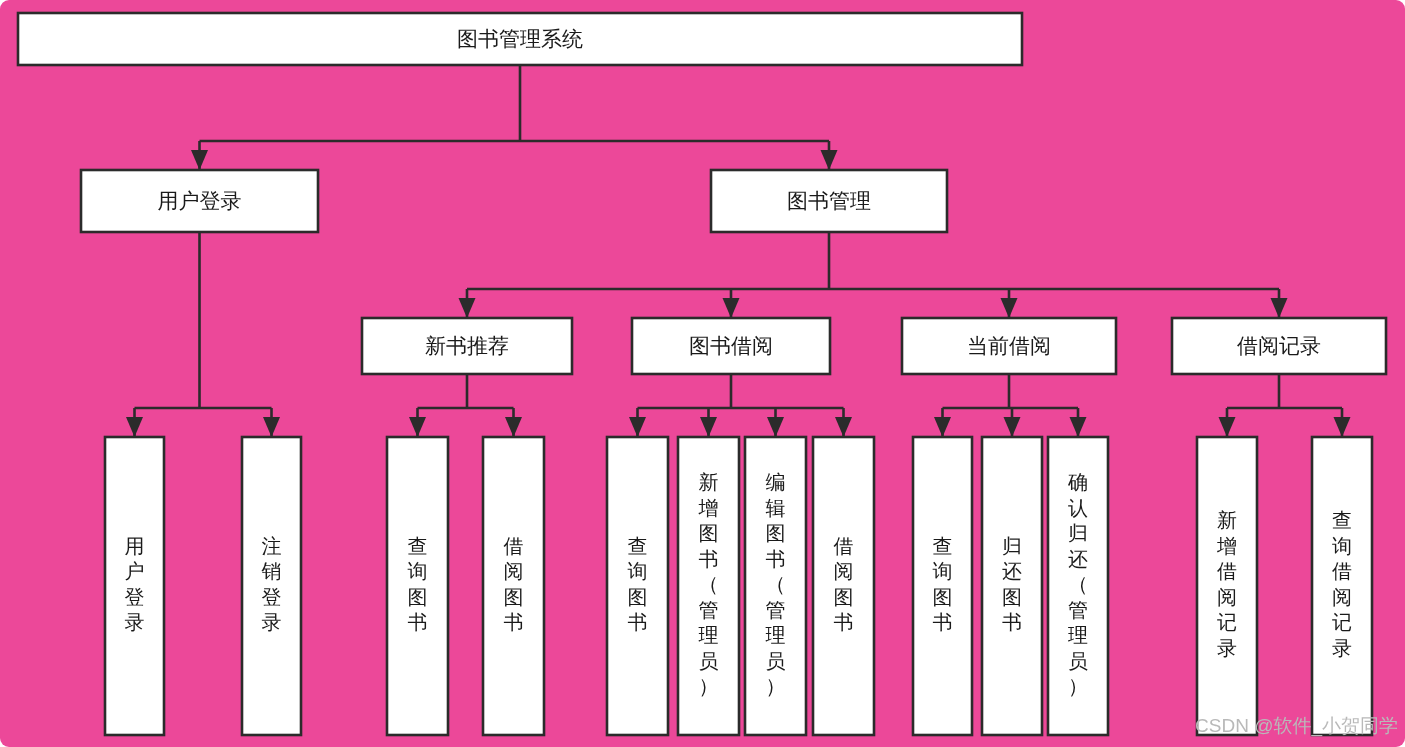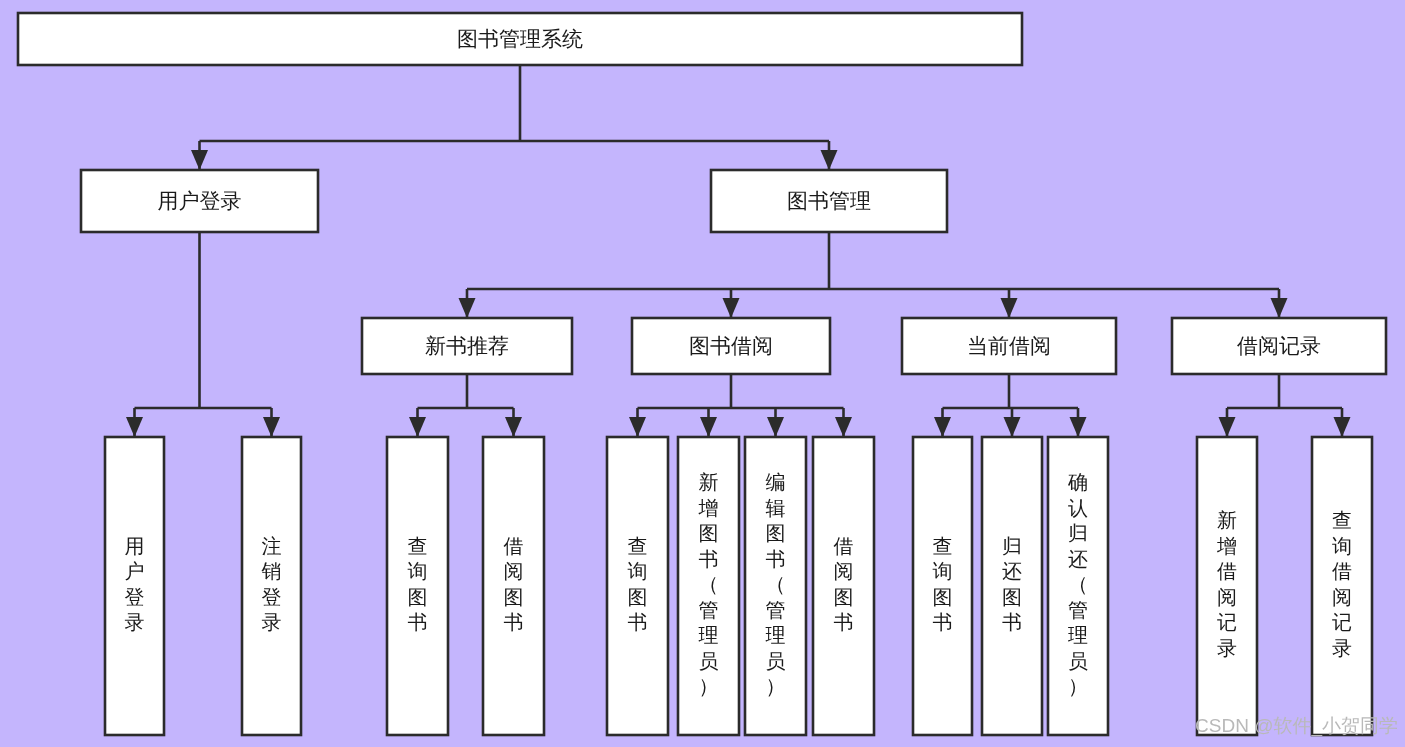--- a/index.html
+++ b/index.html
@@ -8,22 +8,23 @@
     padding: 0;
     background: #ffffff;
   }
   body {
     font-family: "Liberation Sans", "DejaVu Sans", sans-serif;
   }
   #diagram-root {
     position: relative;
     width: 1405px;
     height: 747px;
-    background: #c4b5fd;
+    background: #ec4899;
     overflow: hidden;
+    border-radius: 9px;
   }
   svg#tree-svg {
     position: absolute;
     left: 0;
     top: 0;
     width: 1405px;
     height: 747px;
     display: block;
   }
   .node-rect {

